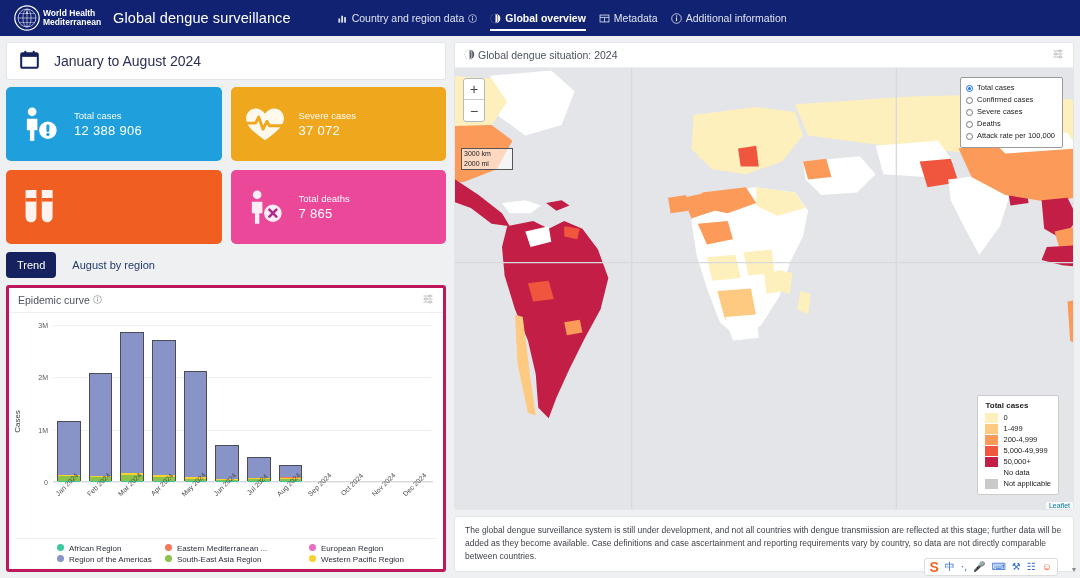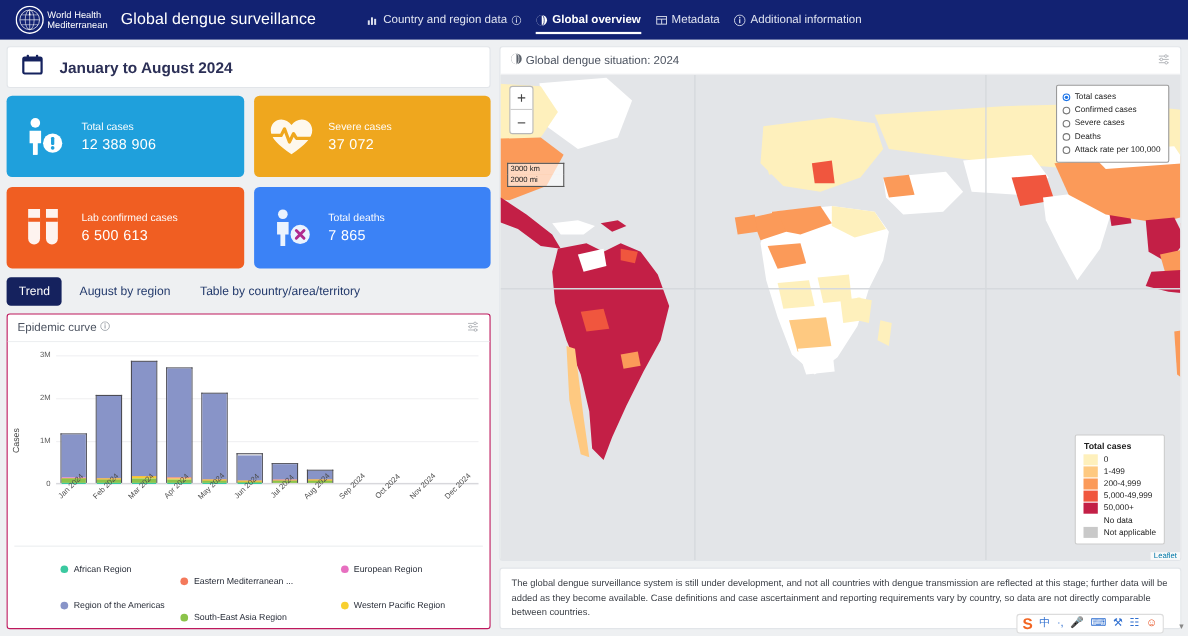--- a/index.html
+++ b/index.html
@@ -12,21 +12,21 @@
     position:relative;
   }
 
   
   .navbar {
     height:36px; background:#122272; display:flex; align-items:center;
     padding:0 8px; color:#fff; position:relative;
   }
   .who-logo { width:26px; height:26px; margin-left:6px; flex:0 0 auto; }
   .who-text {
-    font-size:8.5px; font-weight:normal; line-height:9.5px;
+    font-size:8.5px; font-weight:bold; line-height:9.5px;
     margin-left:3px; white-space:nowrap;
   }
   .app-title { font-size:14.5px; margin-left:12px; white-space:nowrap; letter-spacing:.1px; }
   .navmenu { display:flex; align-items:center; margin-left:46px; gap:13px; height:36px; }
   .navitem {
     display:flex; align-items:center; gap:4px; font-size:10.5px;
     color:#dfe3f0; height:36px; cursor:pointer; position:relative; white-space:nowrap;
   }
   .navitem.active { color:#ffffff; font-weight:bold; }
   .navitem.active:after {
@@ -37,21 +37,21 @@
   
   .wrap { display:flex; padding:6px; gap:8px; height:542px; }
   .left { width:440px; flex:0 0 440px; display:flex; flex-direction:column; gap:7px;}
   .right { flex:1; display:flex; flex-direction:column; gap:6px; }
 
   
   .datebar {
     background:#fff; border:1px solid #e2e5e9; border-radius:3px;
     height:38px; display:flex; align-items:center; padding:0 12px; gap:14px;
   }
-  .datebar .label { font-size:14px; color:#2b2f56;font-weight:bold; }
+  .datebar .label { font-size:14px; color:#2b2f56; }
 
   
   .kpis { display:grid; grid-template-columns:1fr 1fr; gap:9px; }
   .kpi {
     height:74px; border-radius:5px; display:flex; align-items:center;
     padding:0 10px; gap:10px; color:#fff;
   }
   .kpi .ico { width:48px; flex:0 0 48px; display:flex; justify-content:center; align-items:center;}
   .kpi .txt { display:flex; flex-direction:column; gap:2px; }
   .kpi .t { font-size:9.5px; opacity:.97; }
@@ -60,21 +60,21 @@
   
   .tabs { display:flex; align-items:center; gap:5px; margin-top:1px; }
   .tab {
     font-size:11px; padding:7px 11px; border-radius:4px; cursor:pointer;
     color:#233a6c;
   }
   .tab.active { background:#15225e; color:#fff; }
 
   
   .card {
-    background:#fff; border:1px solid #be185d; border-radius:3px;
+    background:#fff; border:3px solid #be185d; border-radius:3px;
     display:flex; flex-direction:column; flex:1; min-height:0;
   }
   .card-head {
     height:25px; border-bottom:1px solid #edeff1; display:flex;
     align-items:center; justify-content:space-between; padding:0 9px;
     font-size:10.5px; color:#4c5360;
   }
   .card-head .ttl { display:flex; align-items:center; gap:3px; }
   .gear { opacity:.55; cursor:pointer; }
 
@@ -104,22 +104,22 @@
   .xaxis-title {
     position:absolute; bottom:12px; left:44px; right:10px; text-align:center;
     font-size:8.5px; color:#3c3c3c;
   }
 
   .chart-legend {
     border-top:1px solid #eceef0; padding:5px 0 5px 0;
     display:grid; grid-template-columns:repeat(3,1fr); gap:2px 4px;
     margin:0 6px;
   }
-  .lgi { display:flex; align-items:center; gap:5px; font-size:8px; color:#2a2f3a; padding-left:42px;}
-  .chart-legend .lgi:nth-child(3n+2){ padding-left:8px;margin-top:22px; }
+  .lgi { display:flex; align-items:flex-start; gap:5px; font-size:8px; color:#2a2f3a; padding-left:42px;}
+  .chart-legend .lgi:nth-child(3n+2){ padding-left:8px; }
   .chart-legend .lgi:nth-child(3n+0){ padding-left:10px; }
   .dot { width:7px; height:7px; border-radius:50%; flex:0 0 7px; }
 
   
   .mapcard { background:#fff; border:1px solid #e2e5e9; border-radius:3px; display:flex;
              flex-direction:column; flex:1; min-height:0; }
   .mapbox { flex:1; position:relative; overflow:hidden; background:#e3e5e8; }
   .zoomctl {
     position:absolute; left:8px; top:10px; width:22px; background:#fff;
     border:1px solid #b9b9b9; border-radius:3px; z-index:6;
@@ -300,46 +300,41 @@
 
       <div class="kpi" style="background:#F05E22">
         <div class="ico">
           <svg width="36" height="40" viewBox="0 0 40 44">
             <path d="M4 3h12v30a6 6 0 01-12 0z" fill="#fff" opacity=".93"></path>
             <path d="M22 3h12v30a6 6 0 01-12 0z" fill="#fff" opacity=".93"></path>
             <rect x="4" y="12" width="12" height="4" fill="#F05E22"></rect>
             <rect x="22" y="12" width="12" height="4" fill="#F05E22"></rect>
           </svg>
         </div>
-        <div class="txt">
-          <div class="t">Lab confirmed cases</div>
-          <div class="v">6 500 613</div>
-        </div>
       </div>
 
-      <div class="kpi" style="background:#3b82f6">
+      <div class="kpi" style="background:#ec4899">
         <div class="ico">
           <svg width="42" height="42" viewBox="0 0 48 48">
             <circle cx="15" cy="10" r="5" fill="#fff" opacity=".9"></circle>
             <path d="M9 18h12v13h-3.5v12h-5V31H9z" fill="#fff" opacity=".9"></path>
             <circle cx="33" cy="31" r="10" fill="#fff" opacity=".9"></circle>
             <path d="M29 27l8 8M37 27l-8 8" stroke="#B02A8F" stroke-width="3" stroke-linecap="round"></path>
           </svg>
         </div>
         <div class="txt">
           <div class="t">Total deaths</div>
           <div class="v">7 865</div>
         </div>
       </div>
     </div>
 
     <div class="tabs">
       <div class="tab active">Trend</div>
       <div class="tab">August by region</div>
-      <div class="tab">Table by country/area/territory</div>
     </div>
 
     <div class="card">
       <div class="card-head">
         <div class="ttl">
           <span>Epidemic curve</span>
           <span>
             <svg width="9" height="9" viewBox="0 0 16 16">
                 <circle cx="8" cy="8" r="7" fill="none" stroke="#8a9099" stroke-width="1.2"></circle>
                 <circle cx="8" cy="4.4" r="1" fill="#8a9099"></circle>

